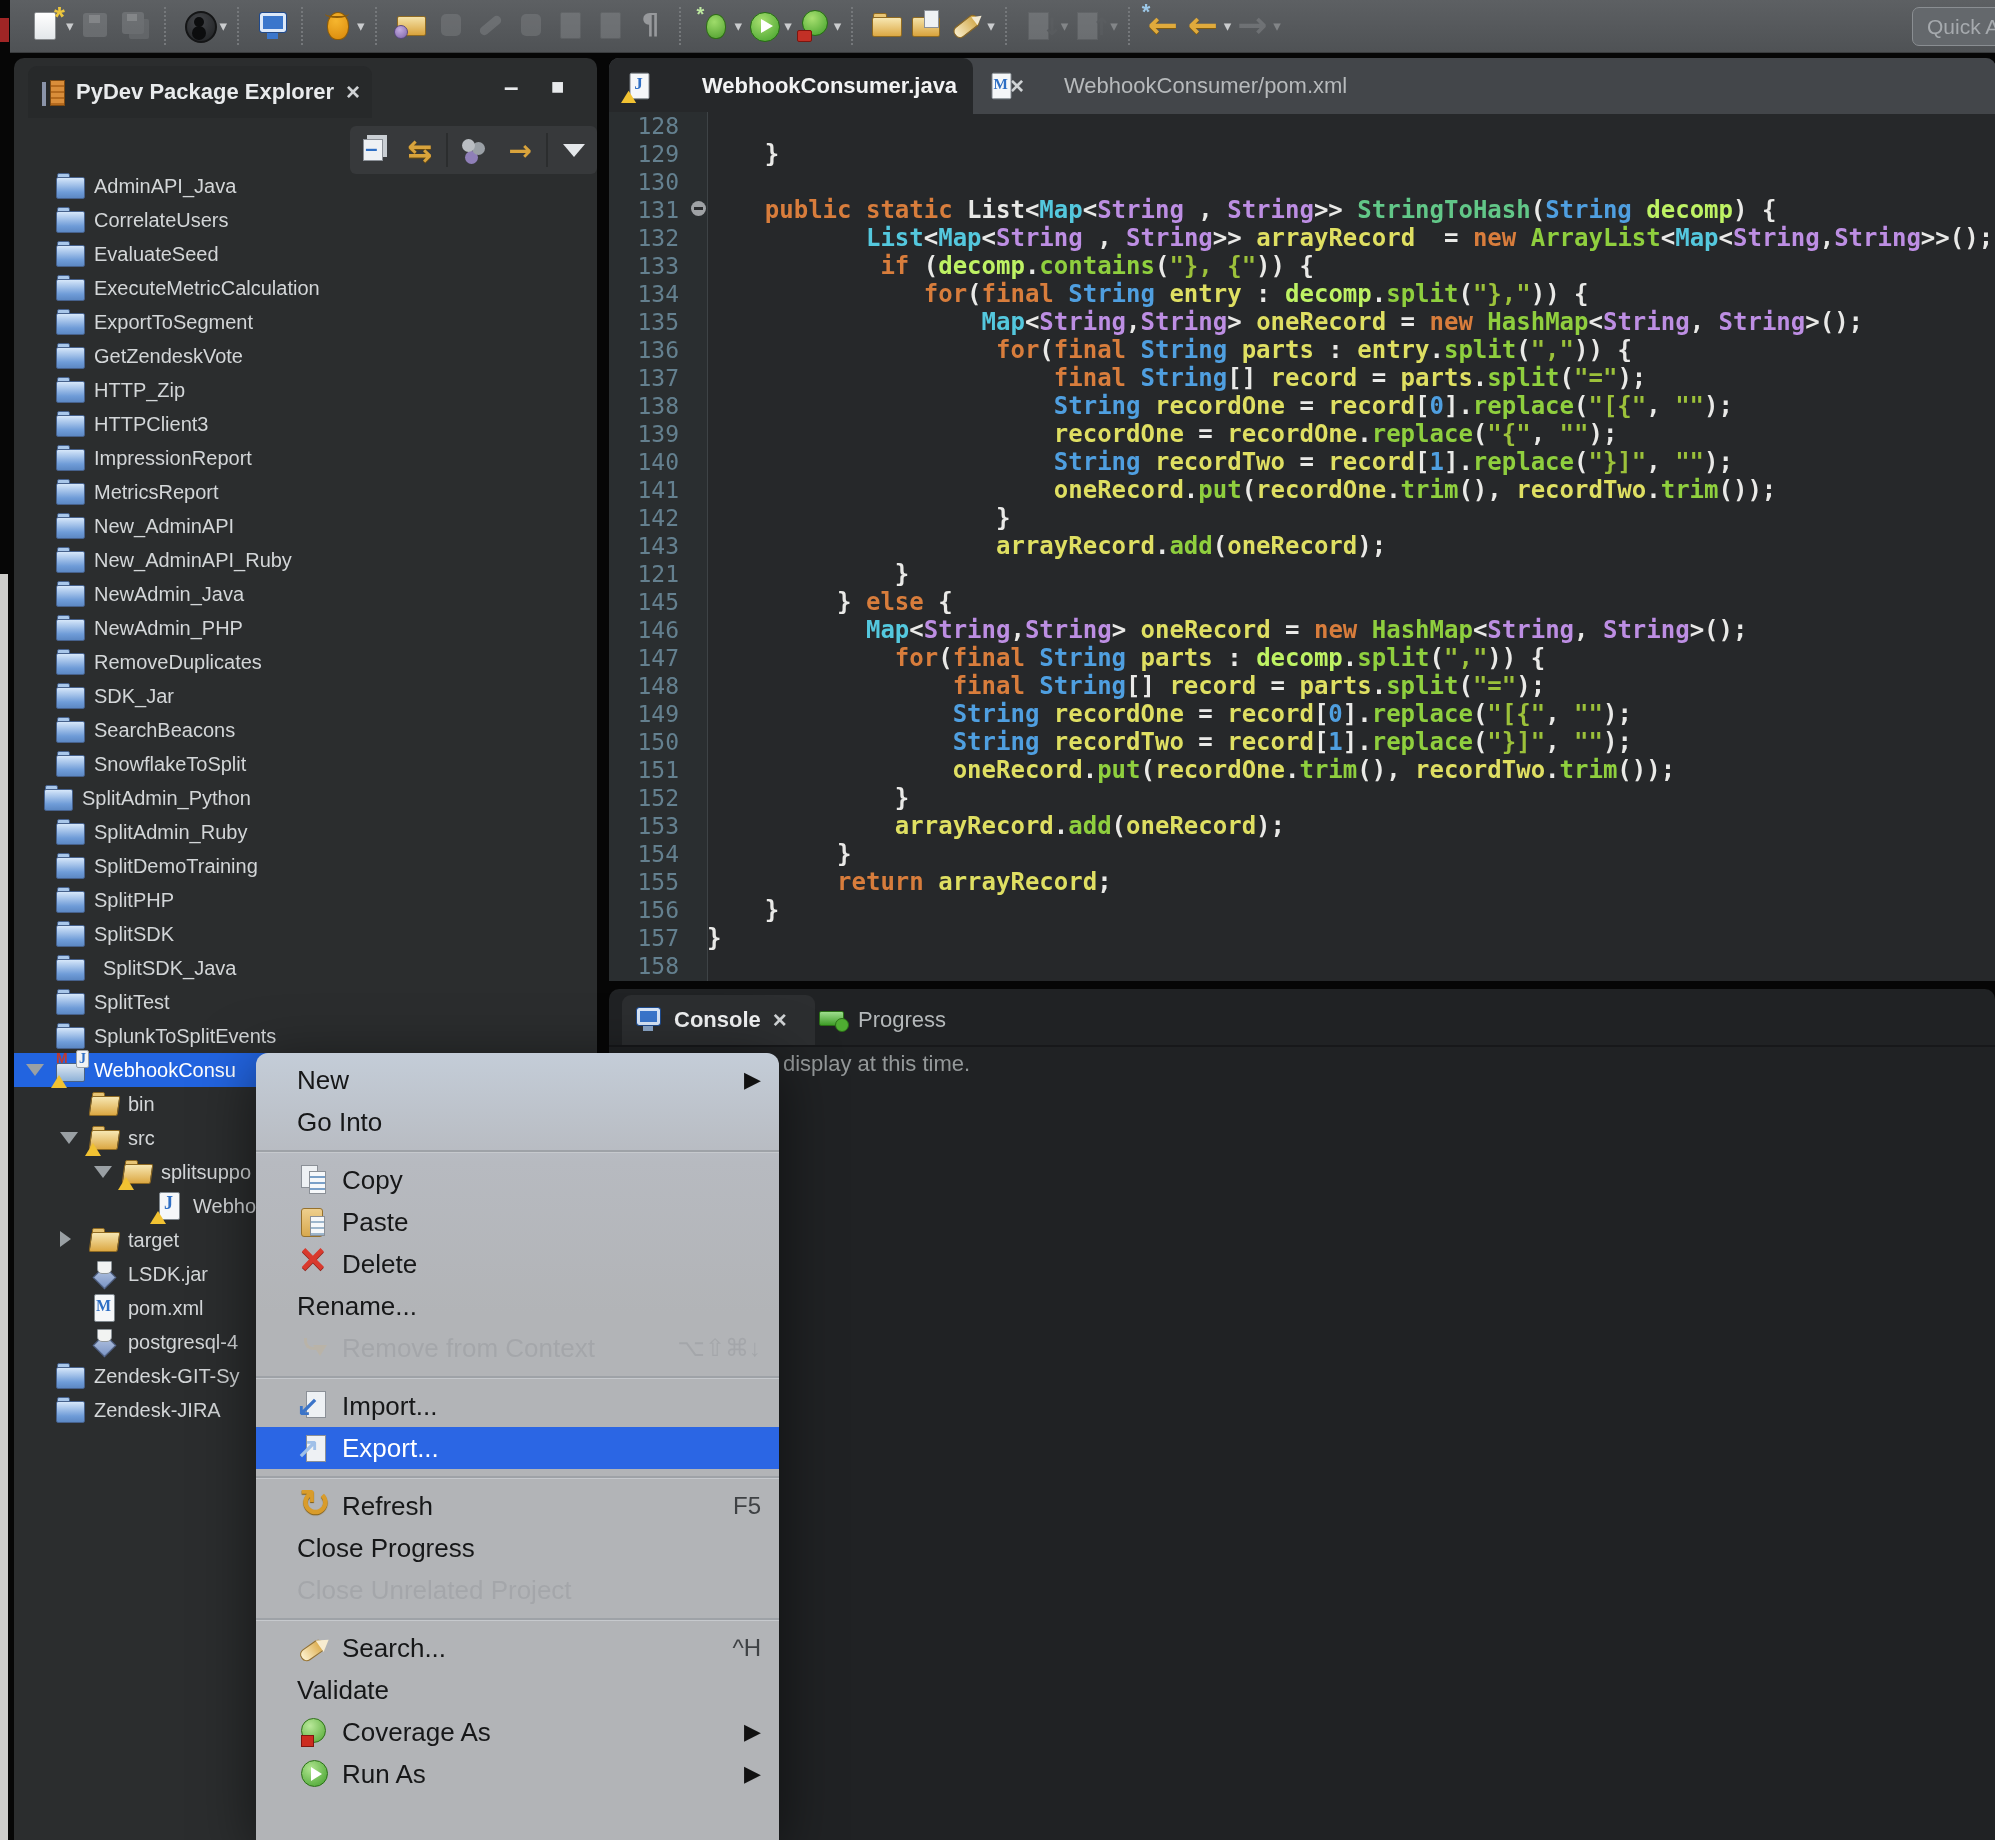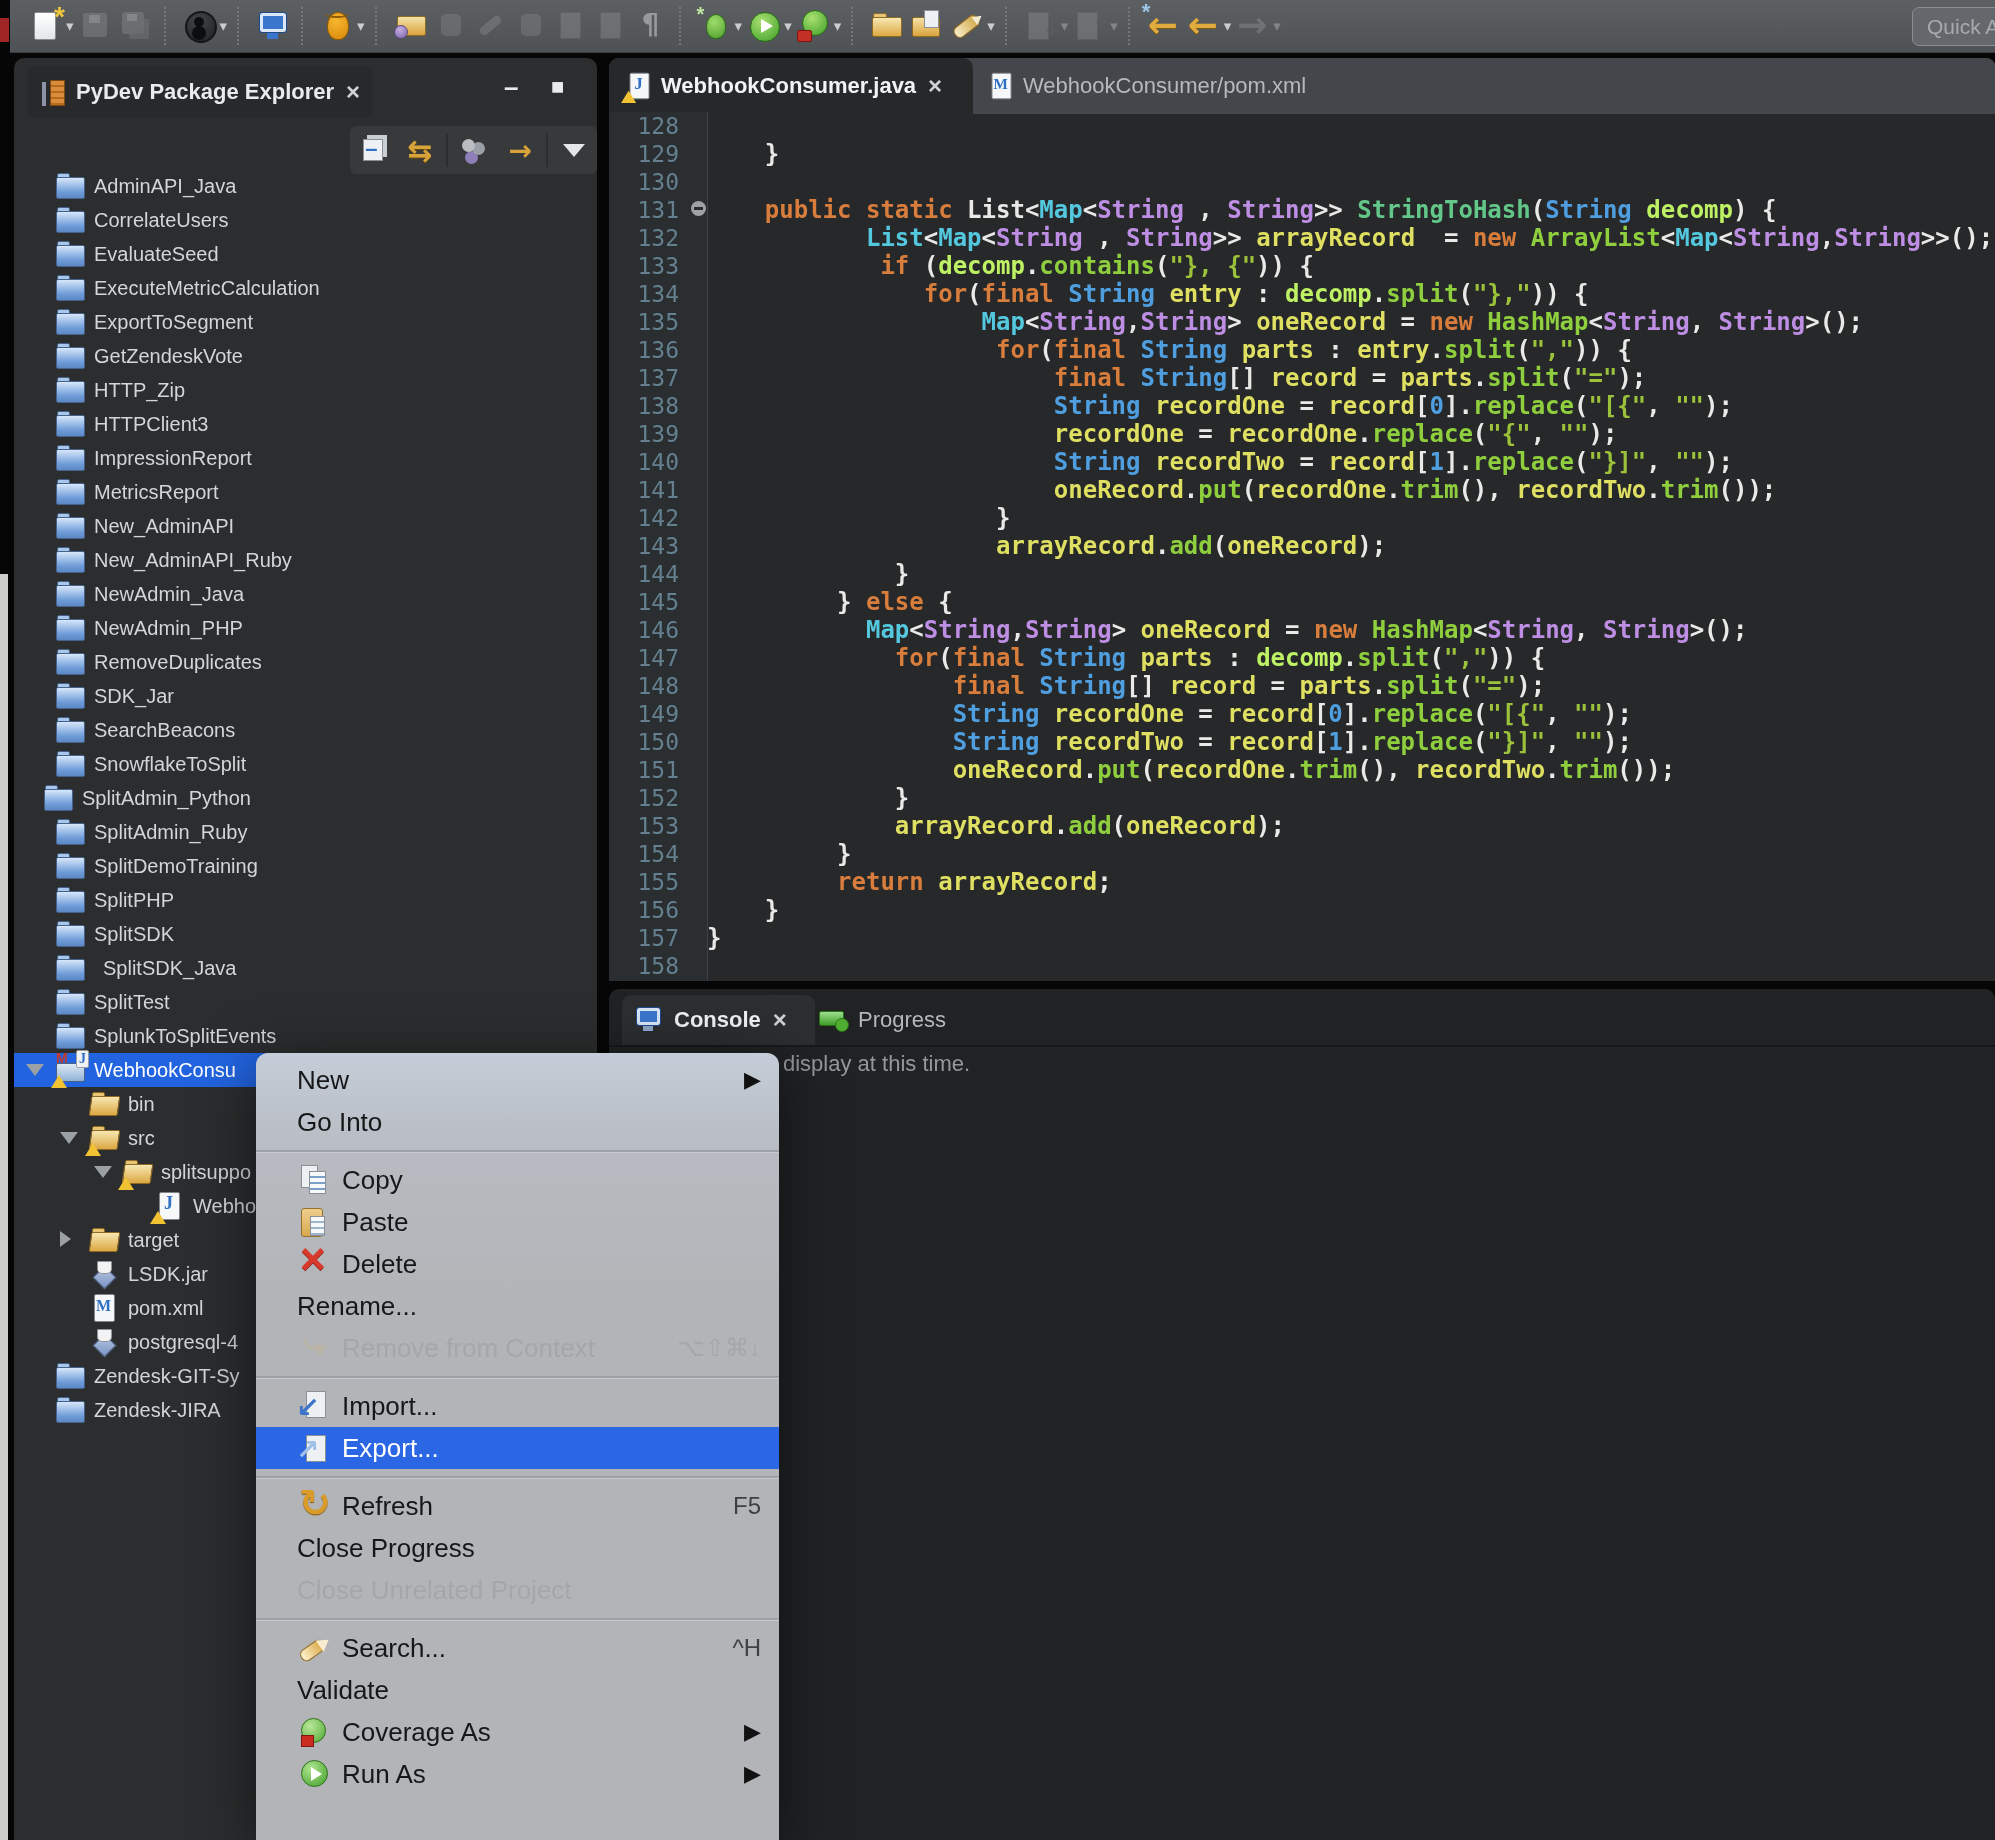--- a/index.html
+++ b/index.html
@@ -102,21 +102,21 @@
   .ico.pom::after{content:"M";position:absolute;left:6px;top:4px;width:19px;text-align:center;font:bold 16px "Liberation Serif",serif;color:#2f6fc4;}
   .ico.jar::before{content:"";position:absolute;left:8px;top:10px;width:15px;height:15px;background:linear-gradient(135deg,#b9c8e4,#7a94c4);border:1px solid #55688f;transform:rotate(45deg);}
   .ico.jar::after{content:"";position:absolute;left:9px;top:2px;width:13px;height:11px;background:#f2f3f2;border:1px solid #8e959a;border-radius:1px 1px 5px 5px;}
   .ico.mavenproj::after{content:"";position:absolute;left:2px;top:8px;width:27px;height:17px;background:linear-gradient(180deg,#dfe9f2,#8fb2d8);border:1px solid #4a6285;border-radius:2px;}
   .badge-m{position:absolute;left:2px;top:-5px;font:bold 14px "Liberation Sans",sans-serif;color:#c03a30;z-index:1;}
   .badge-j{position:absolute;right:-1px;top:-5px;font:bold 14px "Liberation Serif",serif;color:#2f6fc4;background:#f0f2f4;padding:0 2px;border:1px solid #98a0a6;border-radius:2px;z-index:1;}
   .warnbadge{position:absolute;left:-3px;bottom:-3px;width:0;height:0;border-left:8px solid transparent;border-right:8px solid transparent;border-bottom:13px solid #f1c232;z-index:1;}
   
   #editor{left:609px;top:58px;width:1387px;height:923px;background:#26282a;z-index:2;}
   #editor-tabbar{position:absolute;left:0;top:0;right:0;height:56px;background:#43464a;border-radius:10px 10px 0 0;}
-  .etab{position:absolute;top:0;height:56px;display:flex;align-items:center;font-size:22px;}
+  .etab{position:absolute;top:0;height:56px;display:flex;align-items:center;font-size:22px;gap:41px;}
   .etab.active{background:#26282a;border-radius:10px 10px 0 0;color:#f2f3f4;font-weight:bold;}
   .etab.inactive{color:#b7babc;}
   .etab .ico{transform:scale(.95);}
   .etab .lbl{margin:0 12px 0 4px;white-space:nowrap;}
   #code{position:absolute;left:0;top:54px;right:0;bottom:0;overflow:hidden;
         font:bold 24px "DejaVu Sans Mono",monospace;line-height:28px;}
   #code::before{content:"";position:absolute;left:0;top:0;bottom:0;width:98px;background:#2a2e30;border-right:1px solid #3e4346;}
   .cl{position:relative;height:28px;white-space:pre;}
   .ln{position:relative;display:inline-block;width:70px;padding-right:28px;text-align:right;
       color:#64808f;font-weight:normal;font-size:23px;}
@@ -485,21 +485,21 @@
         <div class="cl"><span class="ln">134</span><span class="c-w">               </span><span class="c-k">for</span><span class="c-w">(</span><span class="c-k">final</span><span class="c-b"> String</span><span class="c-y"> entry</span><span class="c-w"> : </span><span class="c-d">decomp</span><span class="c-w">.</span><span class="c-g">split</span><span class="c-w">(</span><span class="c-s">"},"</span><span class="c-w">)) {</span></div>
         <div class="cl"><span class="ln">135</span><span class="c-w">                   </span><span class="c-c">Map</span><span class="c-w">&lt;</span><span class="c-p">String</span><span class="c-w">,</span><span class="c-p">String</span><span class="c-w">&gt; </span><span class="c-y">oneRecord</span><span class="c-w"> = </span><span class="c-k">new</span><span class="c-g"> HashMap</span><span class="c-w">&lt;</span><span class="c-p">String</span><span class="c-w">, </span><span class="c-p">String</span><span class="c-w">&gt;();</span></div>
         <div class="cl"><span class="ln">136</span><span class="c-w">                    </span><span class="c-k">for</span><span class="c-w">(</span><span class="c-k">final</span><span class="c-b"> String</span><span class="c-y"> parts</span><span class="c-w"> : </span><span class="c-y">entry</span><span class="c-w">.</span><span class="c-g">split</span><span class="c-w">(</span><span class="c-s">","</span><span class="c-w">)) {</span></div>
         <div class="cl"><span class="ln">137</span><span class="c-w">                        </span><span class="c-k">final</span><span class="c-b"> String</span><span class="c-w">[] </span><span class="c-y">record</span><span class="c-w"> = </span><span class="c-y">parts</span><span class="c-w">.</span><span class="c-g">split</span><span class="c-w">(</span><span class="c-s">"="</span><span class="c-w">);</span></div>
         <div class="cl"><span class="ln">138</span><span class="c-w">                        </span><span class="c-b">String</span><span class="c-y"> recordOne</span><span class="c-w"> = </span><span class="c-y">record</span><span class="c-w">[</span><span class="c-n">0</span><span class="c-w">].</span><span class="c-g">replace</span><span class="c-w">(</span><span class="c-s">"[{"</span><span class="c-w">, </span><span class="c-s">""</span><span class="c-w">);</span></div>
         <div class="cl"><span class="ln">139</span><span class="c-w">                        </span><span class="c-y">recordOne</span><span class="c-w"> = </span><span class="c-y">recordOne</span><span class="c-w">.</span><span class="c-g">replace</span><span class="c-w">(</span><span class="c-s">"{"</span><span class="c-w">, </span><span class="c-s">""</span><span class="c-w">);</span></div>
         <div class="cl"><span class="ln">140</span><span class="c-w">                        </span><span class="c-b">String</span><span class="c-y"> recordTwo</span><span class="c-w"> = </span><span class="c-y">record</span><span class="c-w">[</span><span class="c-n">1</span><span class="c-w">].</span><span class="c-g">replace</span><span class="c-w">(</span><span class="c-s">"}]"</span><span class="c-w">, </span><span class="c-s">""</span><span class="c-w">);</span></div>
         <div class="cl"><span class="ln">141</span><span class="c-w">                        </span><span class="c-y">oneRecord</span><span class="c-w">.</span><span class="c-g">put</span><span class="c-w">(</span><span class="c-y">recordOne</span><span class="c-w">.</span><span class="c-g">trim</span><span class="c-w">(), </span><span class="c-y">recordTwo</span><span class="c-w">.</span><span class="c-g">trim</span><span class="c-w">());</span></div>
         <div class="cl"><span class="ln">142</span><span class="c-w">                    }</span></div>
         <div class="cl"><span class="ln">143</span><span class="c-w">                    </span><span class="c-y">arrayRecord</span><span class="c-w">.</span><span class="c-g">add</span><span class="c-w">(</span><span class="c-y">oneRecord</span><span class="c-w">);</span></div>
-        <div class="cl"><span class="ln">144</span><span class="c-w">             }</span></div>
+        <div class="cl"><span class="ln">121</span><span class="c-w">             }</span></div>
         <div class="cl"><span class="ln">145</span><span class="c-w">         } </span><span class="c-k">else</span><span class="c-w"> {</span></div>
         <div class="cl"><span class="ln">146</span><span class="c-w">           </span><span class="c-c">Map</span><span class="c-w">&lt;</span><span class="c-p">String</span><span class="c-w">,</span><span class="c-p">String</span><span class="c-w">&gt; </span><span class="c-y">oneRecord</span><span class="c-w"> = </span><span class="c-k">new</span><span class="c-g"> HashMap</span><span class="c-w">&lt;</span><span class="c-p">String</span><span class="c-w">, </span><span class="c-p">String</span><span class="c-w">&gt;();</span></div>
         <div class="cl"><span class="ln">147</span><span class="c-w">             </span><span class="c-k">for</span><span class="c-w">(</span><span class="c-k">final</span><span class="c-b"> String</span><span class="c-y"> parts</span><span class="c-w"> : </span><span class="c-d">decomp</span><span class="c-w">.</span><span class="c-g">split</span><span class="c-w">(</span><span class="c-s">","</span><span class="c-w">)) {</span></div>
         <div class="cl"><span class="ln">148</span><span class="c-w">                 </span><span class="c-k">final</span><span class="c-b"> String</span><span class="c-w">[] </span><span class="c-y">record</span><span class="c-w"> = </span><span class="c-y">parts</span><span class="c-w">.</span><span class="c-g">split</span><span class="c-w">(</span><span class="c-s">"="</span><span class="c-w">);</span></div>
         <div class="cl"><span class="ln">149</span><span class="c-w">                 </span><span class="c-b">String</span><span class="c-y"> recordOne</span><span class="c-w"> = </span><span class="c-y">record</span><span class="c-w">[</span><span class="c-n">0</span><span class="c-w">].</span><span class="c-g">replace</span><span class="c-w">(</span><span class="c-s">"[{"</span><span class="c-w">, </span><span class="c-s">""</span><span class="c-w">);</span></div>
         <div class="cl"><span class="ln">150</span><span class="c-w">                 </span><span class="c-b">String</span><span class="c-y"> recordTwo</span><span class="c-w"> = </span><span class="c-y">record</span><span class="c-w">[</span><span class="c-n">1</span><span class="c-w">].</span><span class="c-g">replace</span><span class="c-w">(</span><span class="c-s">"}]"</span><span class="c-w">, </span><span class="c-s">""</span><span class="c-w">);</span></div>
         <div class="cl"><span class="ln">151</span><span class="c-w">                 </span><span class="c-y">oneRecord</span><span class="c-w">.</span><span class="c-g">put</span><span class="c-w">(</span><span class="c-y">recordOne</span><span class="c-w">.</span><span class="c-g">trim</span><span class="c-w">(), </span><span class="c-y">recordTwo</span><span class="c-w">.</span><span class="c-g">trim</span><span class="c-w">());</span></div>
         <div class="cl"><span class="ln">152</span><span class="c-w">             }</span></div>
         <div class="cl"><span class="ln">153</span><span class="c-w">             </span><span class="c-y">arrayRecord</span><span class="c-w">.</span><span class="c-g">add</span><span class="c-w">(</span><span class="c-y">oneRecord</span><span class="c-w">);</span></div>
         <div class="cl"><span class="ln">154</span><span class="c-w">         }</span></div>

